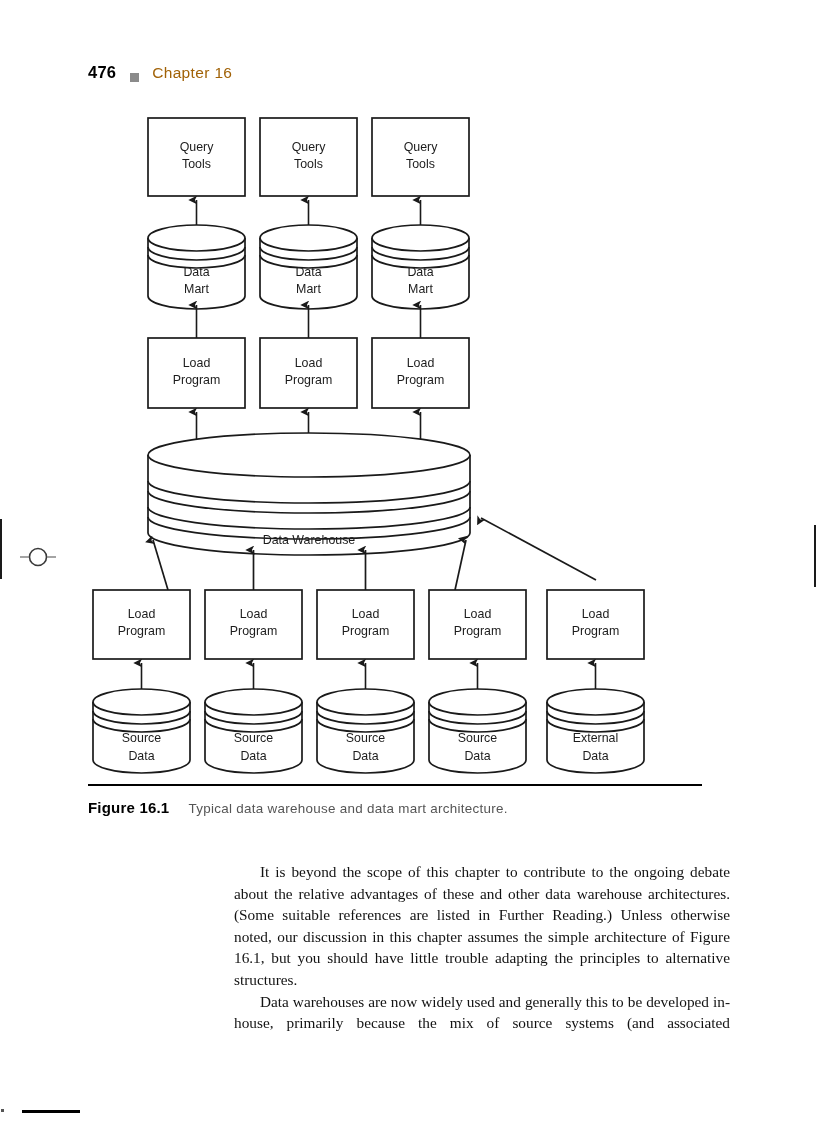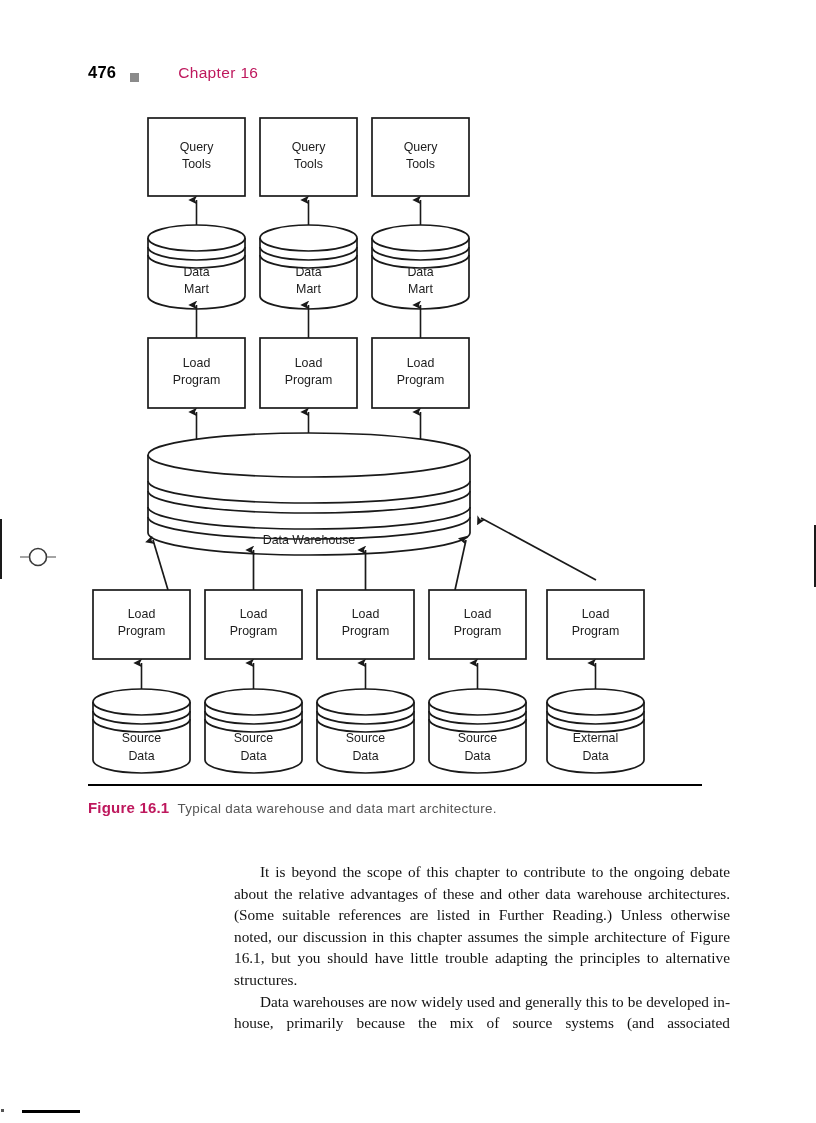--- a/index.html
+++ b/index.html
@@ -77,23 +77,22 @@
   }
   .runhead .sq {
     display: inline-block;
     width: 9px;
     height: 9px;
     background: #8b8b8b;
     margin: 0 13px 0 14px;
   }
   .runhead .chap {
     font-size: 15.5px;
-    color: #be185d;
+    color: #a16207;
     letter-spacing: .35px;
-    margin-left: 26px;
   }
   .runhead .gap {
     display: inline-block;
     width: 13px;
   }
 
   
   #figure-svg {
     position: absolute;
     left: 0px;
@@ -121,27 +120,27 @@
     width: 640px;
     height: 26px;
     display: flex;
     align-items: baseline;
     font-family: "Liberation Sans", sans-serif;
     white-space: nowrap;
   }
   .caption .cap-label {
     font-weight: bold;
     font-size: 15px;
-    color: #be185d;
+    color: #000000;
     letter-spacing: .2px;
   }
   .caption .cap-text {
     font-size: 13.4px;
     color: #555;
-    margin-left: 8px;
+    margin-left: 19px;
     letter-spacing: .3px;
   }
 
   
   .body-col {
     position: absolute;
     left: 198px;
     top: 861px;
     width: 496px;
     margin-left: 36px;

